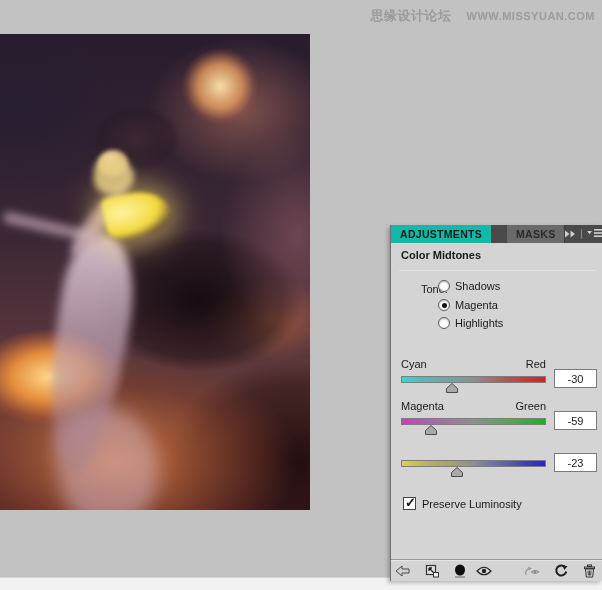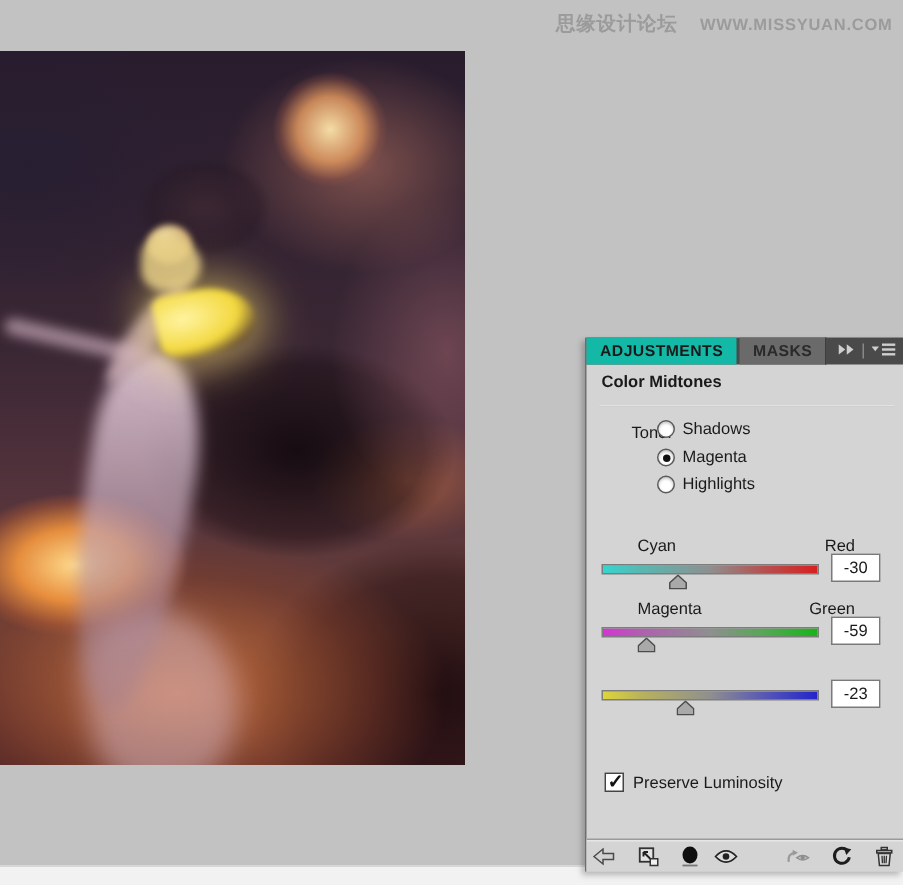--- a/index.html
+++ b/index.html
@@ -49,50 +49,50 @@
   
   .panel { position:absolute; left:390px; top:225px; width:212px; height:356px;
     background:#d4d4d4; border-left:1px solid #6e6e6e;
     box-shadow:-2px 2px 4px rgba(0,0,0,.25); font-size:11px; color:#1a1a1a; }
 
   .tabbar { position:absolute; left:0; top:0; width:100%; height:18px;
     background:#4a4a4a; display:flex; align-items:stretch; }
   .tab { padding:0 9px; line-height:18px; font-weight:bold; font-size:10.5px;
     letter-spacing:.3px; cursor:default; }
   .tab.active { background:#14b8a6; color:#1a1a1a; }
-  .tab.inactive { background:#6a6a6a; color:#2a2a2a; margin-left:2px; border-right:1px solid #3d3d3d; }
+  .tab.inactive { background:#6a6a6a; color:#2a2a2a; margin-left:16px; border-right:1px solid #3d3d3d; }
   .tab-spacer { flex:1; }
   .tabbar-icons { display:flex; align-items:center; gap:5px; padding-right:5px; }
   .tabbar-icons .sep { width:1px; height:10px; background:#888; }
 
   .panel-title { position:absolute; left:10px; top:24px; font-weight:bold; }
   .separator { position:absolute; left:8px; right:6px; top:45px; height:1px;
     background:#a6a6a6; border-bottom:1px solid #e2e2e2; }
 
   .tone-label { position:absolute; left:30px; top:58px; }
   .radio-row { position:absolute; left:47px; height:16px; display:flex; align-items:flex-start; }
   .radio { width:12px; height:12px; border-radius:50%; background:#fff;
     border:1px solid #5a5a5a; margin-right:5px; position:relative;
     box-shadow:inset 0 1px 2px rgba(0,0,0,.25); }
   .radio.selected::after { content:""; position:absolute; left:2.5px; top:2.5px;
     width:5px; height:5px; border-radius:50%; background:#111; }
 
   .slider-labels { position:absolute; left:10px; width:145px; display:flex;
-    justify-content:space-between;margin-left:24px; }
+    justify-content:space-between; }
   .slider-bar { position:absolute; left:10px; width:145px; height:7px;
     border:1px solid #7d7d7d; }
   .bar-cyan-red { background:linear-gradient(90deg,#35d6ce 0%, #59b7b2 18%, #8f8f8f 50%, #b65050 75%, #d92020 100%); }
   .bar-magenta-green { background:linear-gradient(90deg,#d434d4 0%, #b060b0 18%, #8f8f8f 50%, #55a855 75%, #17b517 100%); }
   .bar-yellow-blue { background:linear-gradient(90deg,#ded53a 0%, #b8b25c 18%, #8f8f8f 50%, #5858b5 75%, #2424cc 100%); }
   .slider-track { position:absolute; left:10px; width:145px; height:10px; }
   .thumb { position:absolute; top:0; width:12px; height:10px; }
-  .value-box { position:absolute; left:163px; width:33px; height:19px;
+  .value-box { position:absolute; left:163px; width:43px; height:19px;
     background:#fff; border:1px solid #7a7a7a; text-align:center; line-height:18px; }
 
-  .check-row { position:absolute; left:12px; top:290px; display:flex; align-items:center; }
+  .check-row { position:absolute; left:12px; top:272px; display:flex; align-items:center; }
   .checkbox { width:13px; height:13px; background:#fff; border:1px solid #444;
     margin-right:6px; position:relative; }
   .checkbox.checked::after { content:"✓"; position:absolute; left:1px; top:-3px;
     font-size:13px; font-weight:bold; color:#111; }
 
   .toolbar { position:absolute; left:0; bottom:0; width:100%; height:22px;
     border-top:1px solid #9a9a9a; box-shadow:inset 0 1px 0 #e6e6e6;
     background:#d4d4d4; }
   .toolbar .tb { position:absolute; top:3px; width:16px; height:16px;
     display:flex; align-items:center; justify-content:center; }

